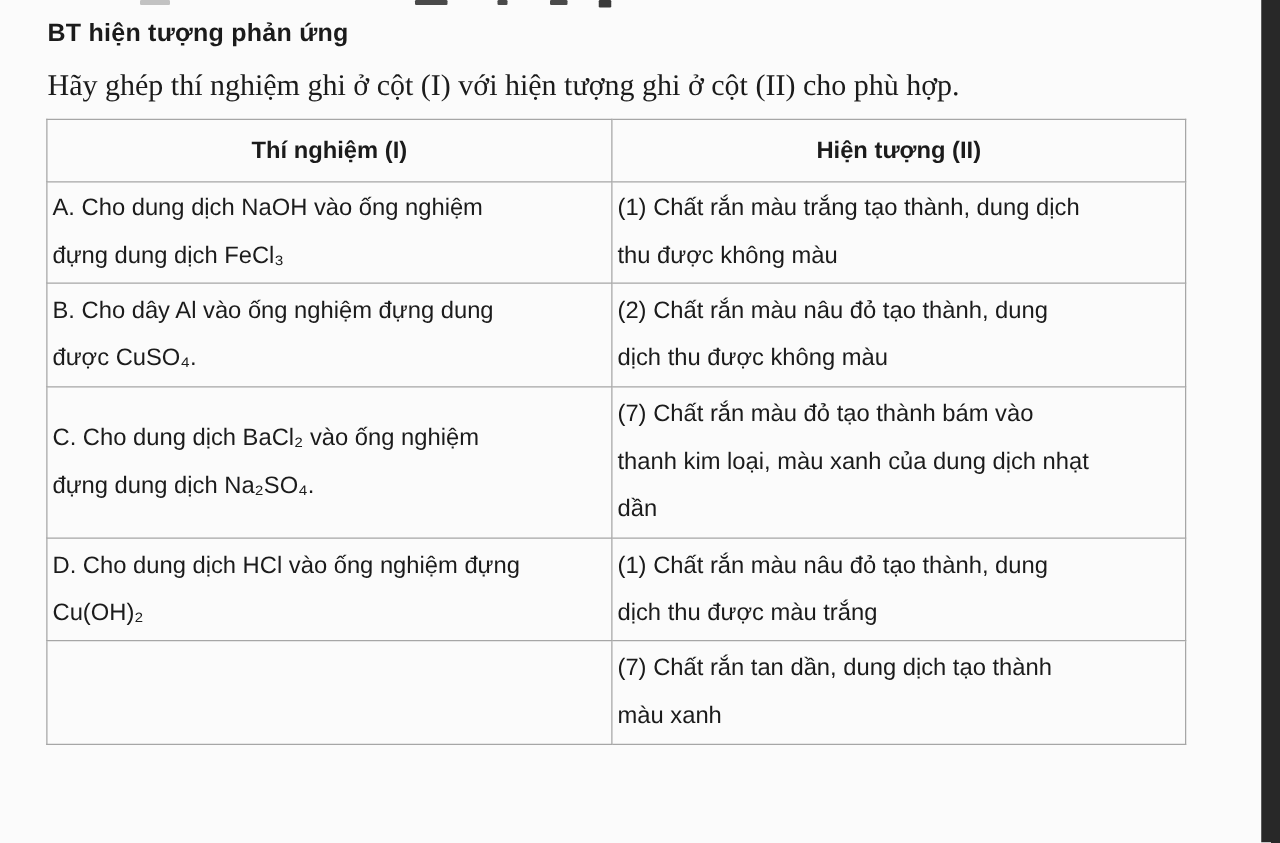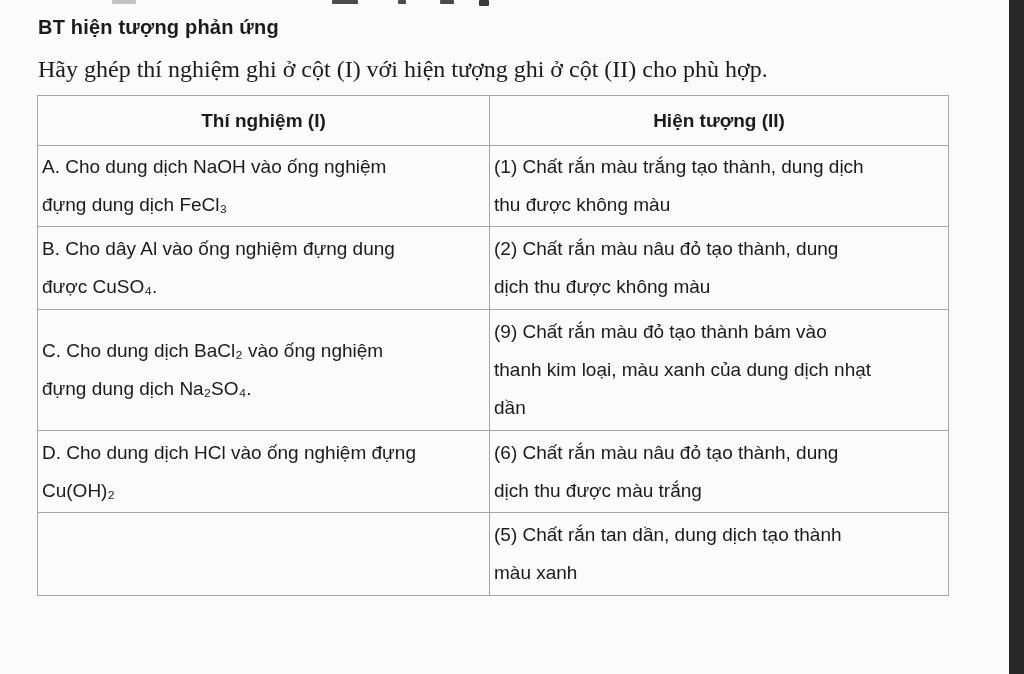--- a/index.html
+++ b/index.html
@@ -117,41 +117,41 @@
             <span class="cell-text">(2) Chất rắn màu nâu đỏ tạo thành, dung
 dịch thu được không màu</span>
           </td>
       </tr>
       <tr class="r-c">
         <td>
             <span class="cell-text">C. Cho dung dịch BaCl₂ vào ống nghiệm
 đựng dung dịch Na₂SO₄.</span>
           </td>
         <td>
-            <span class="cell-text">(9) Chất rắn màu đỏ tạo thành bám vào
+            <span class="cell-text">(7) Chất rắn màu đỏ tạo thành bám vào
 thanh kim loại, màu xanh của dung dịch nhạt
 dần</span>
           </td>
       </tr>
       <tr class="r-d">
         <td>
             <span class="cell-text">D. Cho dung dịch HCl vào ống nghiệm đựng
 Cu(OH)₂</span>
           </td>
         <td>
-            <span class="cell-text">(6) Chất rắn màu nâu đỏ tạo thành, dung
+            <span class="cell-text">(1) Chất rắn màu nâu đỏ tạo thành, dung
 dịch thu được màu trắng</span>
           </td>
       </tr>
       <tr class="r-e">
         <td>
             <span class="cell-text"></span>
           </td>
         <td>
-            <span class="cell-text">(5) Chất rắn tan dần, dung dịch tạo thành
+            <span class="cell-text">(7) Chất rắn tan dần, dung dịch tạo thành
 màu xanh</span>
           </td>
       </tr>
     </tbody>
   </table>
 
   <div class="right-edge-bar"></div>
 
 </div>
 

